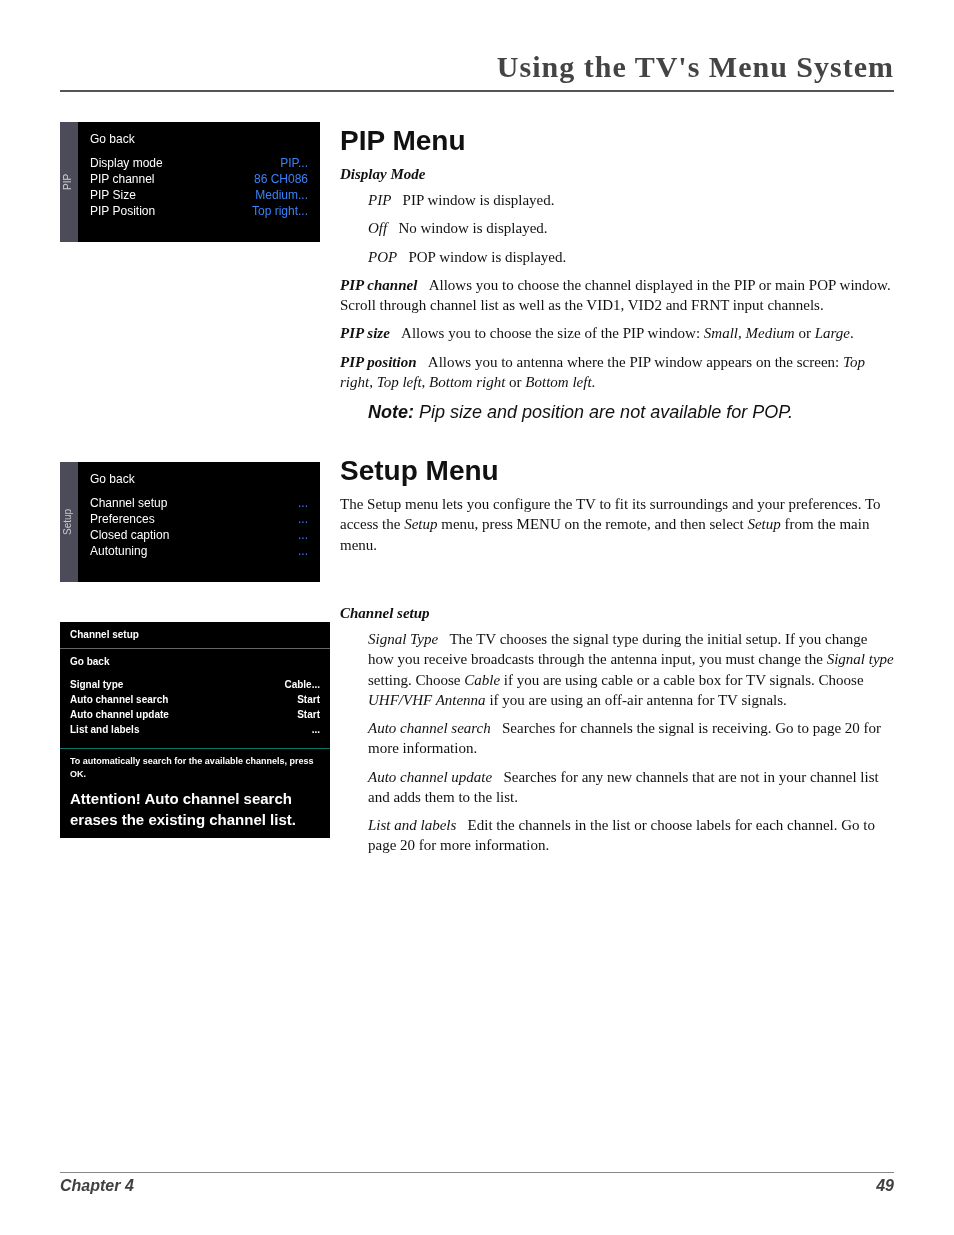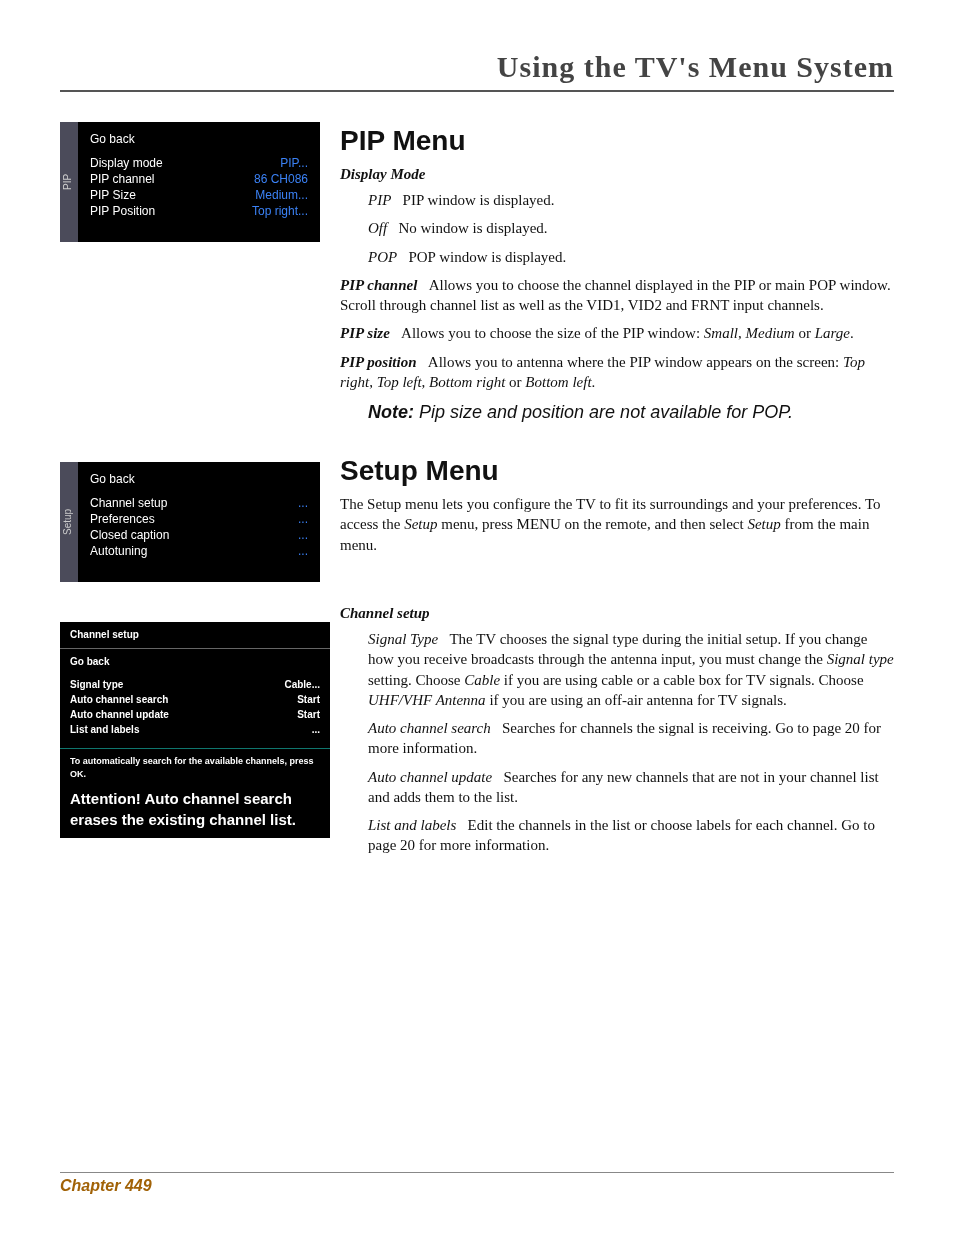--- a/index.html
+++ b/index.html
@@ -106,25 +106,25 @@
   .gap { height: 20px; }
 
   .footer {
     position: absolute;
     bottom: 40px;
     left: 60px;
     right: 60px;
     border-top: 1px solid #888;
     padding-top: 4px;
     display: flex;
-    justify-content: flex-start;
+    justify-content: space-between;
     font-family: Arial, Helvetica, sans-serif;
     font-style: italic;
     font-weight: bold;
-    color: #a16207;
+    color: #404040;
   }
 </style>
 </head>
 <body>
 
 <div class="page">
   <div class="header">Using the TV's Menu System</div>
 
   <div class="cols">
     <div class="sidebar">

